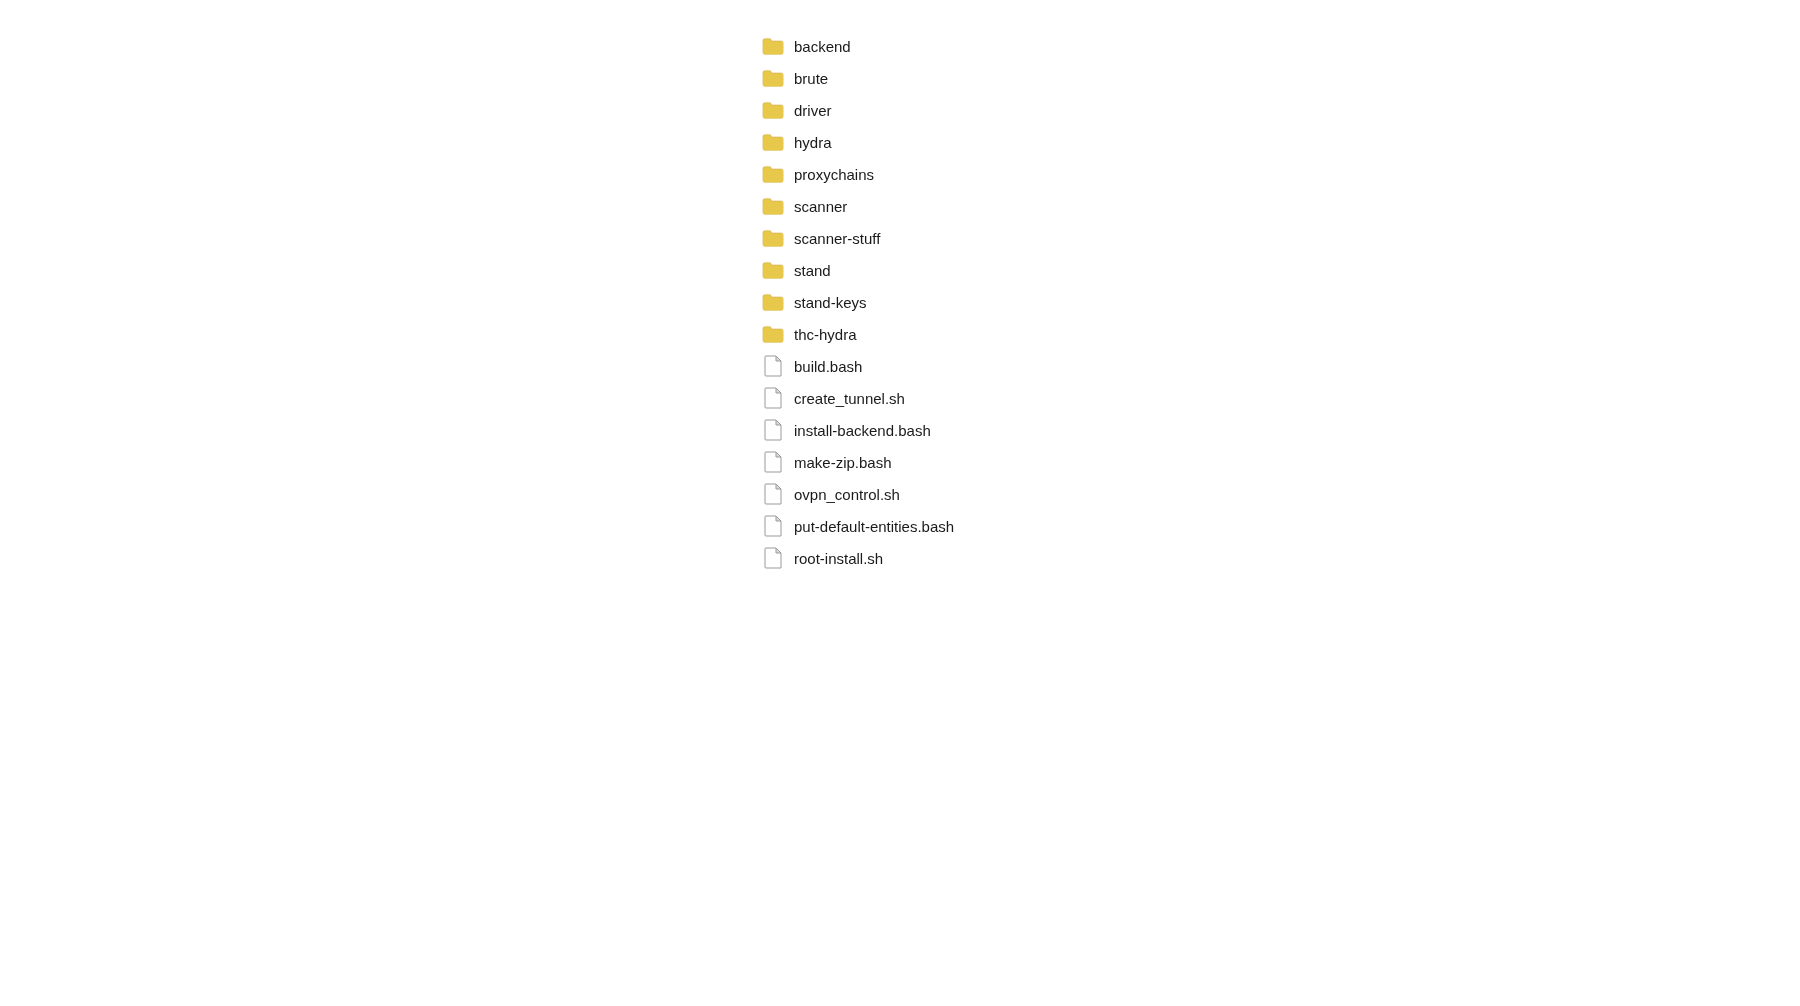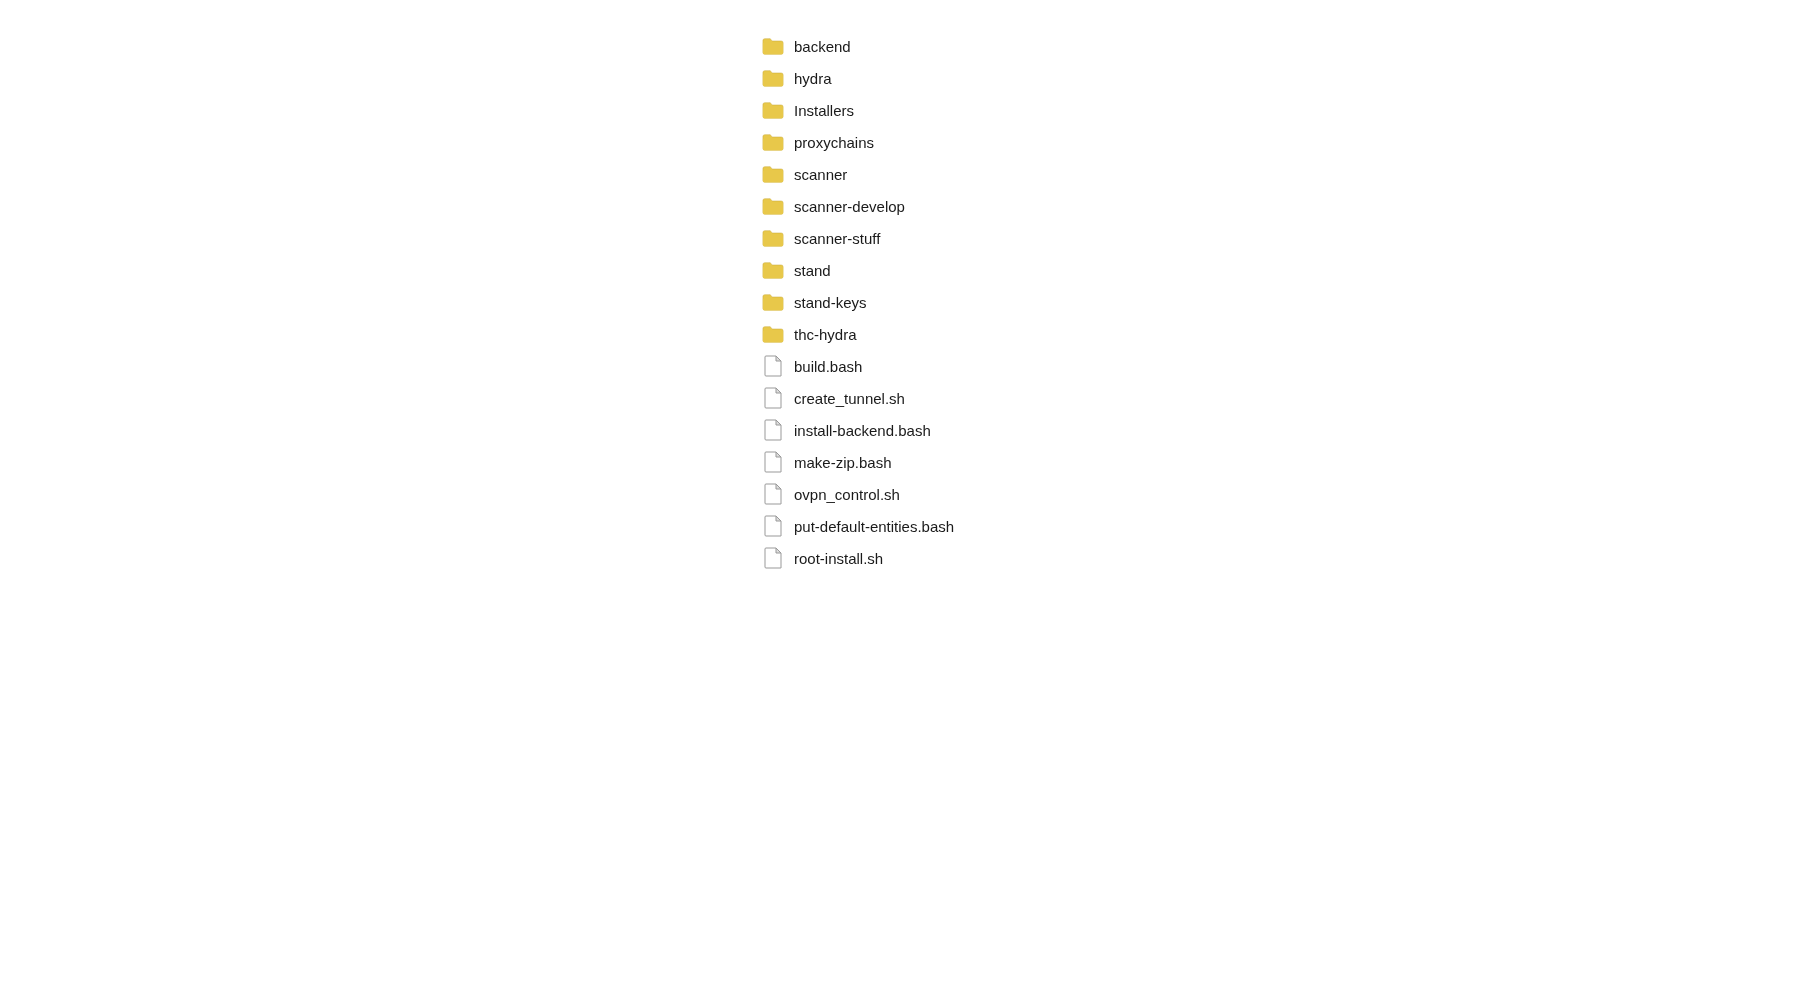--- a/index.html
+++ b/index.html
@@ -79,65 +79,65 @@
       </div>
       <span class="item-name">backend</span>
     </div>
     <div class="file-item">
       <div class="icon folder-icon">
         <svg viewBox="0 0 24 20" xmlns="http://www.w3.org/2000/svg">
     <path d="M1 4 Q1 2 3 2 L9 2 L11 4.5 L21 4.5 Q23 4.5 23 6.5 L23 17 Q23 19 21 19 L3 19 Q1 19 1 17 Z" fill="#E8C84A" stroke="#C9A832" stroke-width="0.5"></path>
     <path d="M1 6.5 L23 6.5 L23 17 Q23 19 21 19 L3 19 Q1 19 1 17 Z" fill="#E8C84A"></path>
   </svg>
       </div>
+      <span class="item-name">brute</span>
+    </div>
+    <div class="file-item">
+      <div class="icon folder-icon">
+        <svg viewBox="0 0 24 20" xmlns="http://www.w3.org/2000/svg">
+    <path d="M1 4 Q1 2 3 2 L9 2 L11 4.5 L21 4.5 Q23 4.5 23 6.5 L23 17 Q23 19 21 19 L3 19 Q1 19 1 17 Z" fill="#E8C84A" stroke="#C9A832" stroke-width="0.5"></path>
+    <path d="M1 6.5 L23 6.5 L23 17 Q23 19 21 19 L3 19 Q1 19 1 17 Z" fill="#E8C84A"></path>
+  </svg>
+      </div>
+      <span class="item-name">driver</span>
+    </div>
+    <div class="file-item">
+      <div class="icon folder-icon">
+        <svg viewBox="0 0 24 20" xmlns="http://www.w3.org/2000/svg">
+    <path d="M1 4 Q1 2 3 2 L9 2 L11 4.5 L21 4.5 Q23 4.5 23 6.5 L23 17 Q23 19 21 19 L3 19 Q1 19 1 17 Z" fill="#E8C84A" stroke="#C9A832" stroke-width="0.5"></path>
+    <path d="M1 6.5 L23 6.5 L23 17 Q23 19 21 19 L3 19 Q1 19 1 17 Z" fill="#E8C84A"></path>
+  </svg>
+      </div>
       <span class="item-name">hydra</span>
     </div>
     <div class="file-item">
       <div class="icon folder-icon">
         <svg viewBox="0 0 24 20" xmlns="http://www.w3.org/2000/svg">
     <path d="M1 4 Q1 2 3 2 L9 2 L11 4.5 L21 4.5 Q23 4.5 23 6.5 L23 17 Q23 19 21 19 L3 19 Q1 19 1 17 Z" fill="#E8C84A" stroke="#C9A832" stroke-width="0.5"></path>
     <path d="M1 6.5 L23 6.5 L23 17 Q23 19 21 19 L3 19 Q1 19 1 17 Z" fill="#E8C84A"></path>
   </svg>
       </div>
-      <span class="item-name">Installers</span>
-    </div>
-    <div class="file-item">
-      <div class="icon folder-icon">
-        <svg viewBox="0 0 24 20" xmlns="http://www.w3.org/2000/svg">
-    <path d="M1 4 Q1 2 3 2 L9 2 L11 4.5 L21 4.5 Q23 4.5 23 6.5 L23 17 Q23 19 21 19 L3 19 Q1 19 1 17 Z" fill="#E8C84A" stroke="#C9A832" stroke-width="0.5"></path>
-    <path d="M1 6.5 L23 6.5 L23 17 Q23 19 21 19 L3 19 Q1 19 1 17 Z" fill="#E8C84A"></path>
-  </svg>
-      </div>
       <span class="item-name">proxychains</span>
     </div>
     <div class="file-item">
       <div class="icon folder-icon">
         <svg viewBox="0 0 24 20" xmlns="http://www.w3.org/2000/svg">
     <path d="M1 4 Q1 2 3 2 L9 2 L11 4.5 L21 4.5 Q23 4.5 23 6.5 L23 17 Q23 19 21 19 L3 19 Q1 19 1 17 Z" fill="#E8C84A" stroke="#C9A832" stroke-width="0.5"></path>
     <path d="M1 6.5 L23 6.5 L23 17 Q23 19 21 19 L3 19 Q1 19 1 17 Z" fill="#E8C84A"></path>
   </svg>
       </div>
       <span class="item-name">scanner</span>
     </div>
     <div class="file-item">
       <div class="icon folder-icon">
         <svg viewBox="0 0 24 20" xmlns="http://www.w3.org/2000/svg">
     <path d="M1 4 Q1 2 3 2 L9 2 L11 4.5 L21 4.5 Q23 4.5 23 6.5 L23 17 Q23 19 21 19 L3 19 Q1 19 1 17 Z" fill="#E8C84A" stroke="#C9A832" stroke-width="0.5"></path>
     <path d="M1 6.5 L23 6.5 L23 17 Q23 19 21 19 L3 19 Q1 19 1 17 Z" fill="#E8C84A"></path>
   </svg>
       </div>
-      <span class="item-name">scanner-develop</span>
-    </div>
-    <div class="file-item">
-      <div class="icon folder-icon">
-        <svg viewBox="0 0 24 20" xmlns="http://www.w3.org/2000/svg">
-    <path d="M1 4 Q1 2 3 2 L9 2 L11 4.5 L21 4.5 Q23 4.5 23 6.5 L23 17 Q23 19 21 19 L3 19 Q1 19 1 17 Z" fill="#E8C84A" stroke="#C9A832" stroke-width="0.5"></path>
-    <path d="M1 6.5 L23 6.5 L23 17 Q23 19 21 19 L3 19 Q1 19 1 17 Z" fill="#E8C84A"></path>
-  </svg>
-      </div>
       <span class="item-name">scanner-stuff</span>
     </div>
     <div class="file-item">
       <div class="icon folder-icon">
         <svg viewBox="0 0 24 20" xmlns="http://www.w3.org/2000/svg">
     <path d="M1 4 Q1 2 3 2 L9 2 L11 4.5 L21 4.5 Q23 4.5 23 6.5 L23 17 Q23 19 21 19 L3 19 Q1 19 1 17 Z" fill="#E8C84A" stroke="#C9A832" stroke-width="0.5"></path>
     <path d="M1 6.5 L23 6.5 L23 17 Q23 19 21 19 L3 19 Q1 19 1 17 Z" fill="#E8C84A"></path>
   </svg>
       </div>
       <span class="item-name">stand</span>

